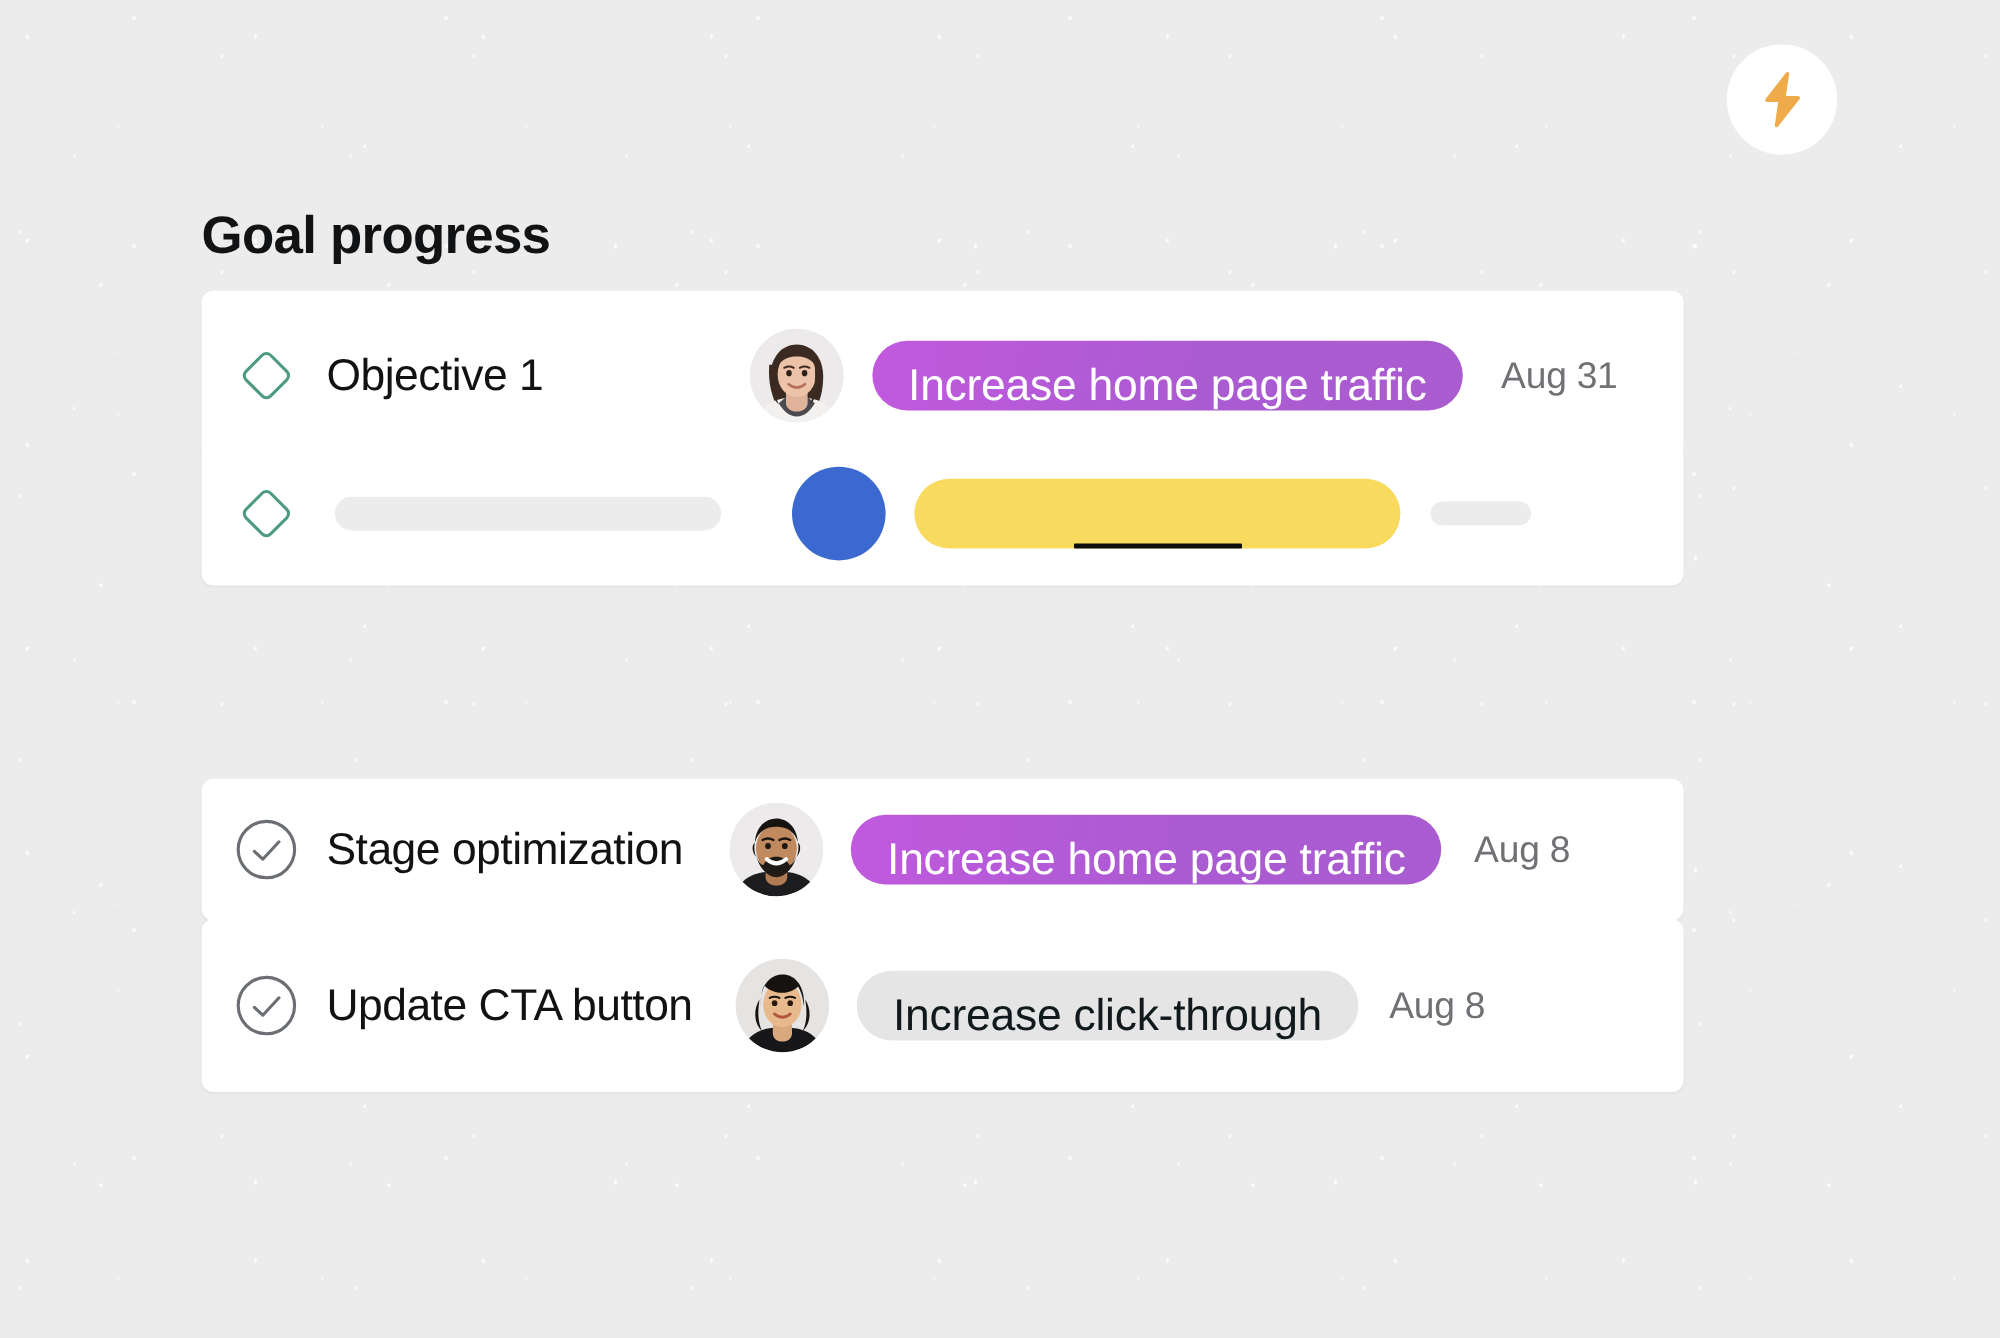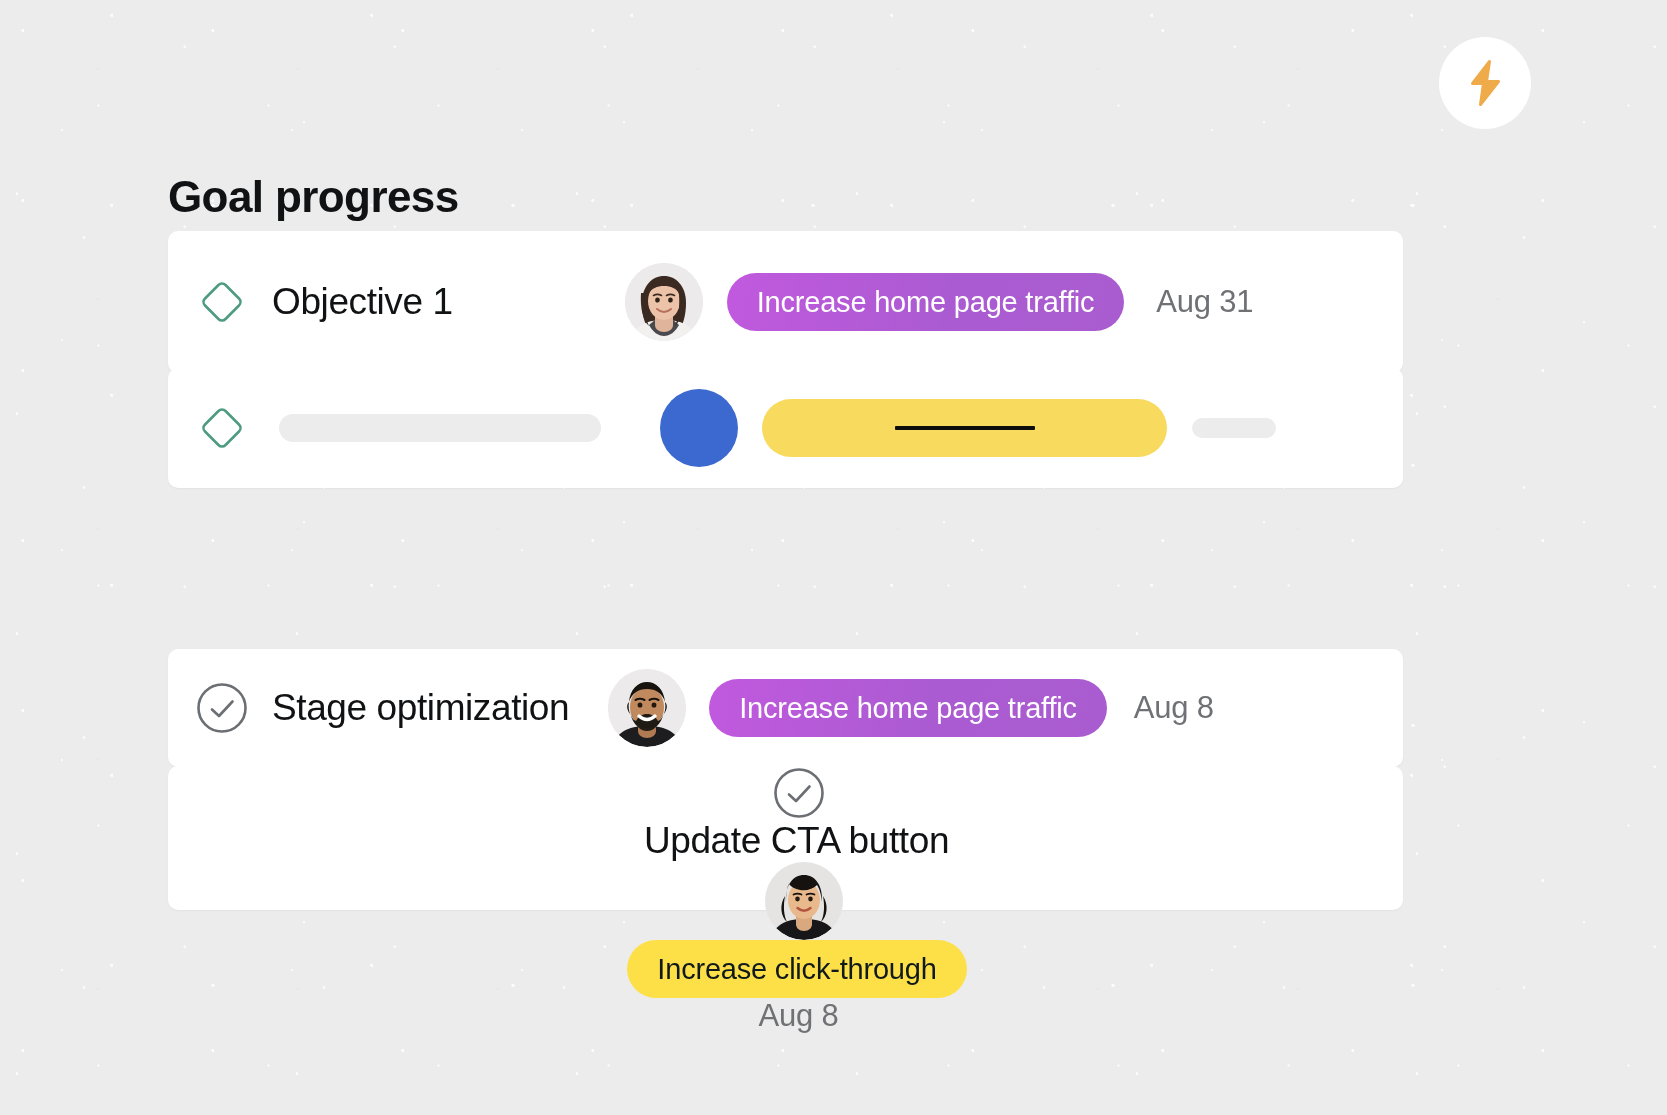--- a/index.html
+++ b/index.html
@@ -79,24 +79,24 @@
   .card {
     position: absolute;
     left: 168px;
     width: 1235px;
     background: #ffffff;
     border-radius: 10px;
     display: flex;
     align-items: center;
     box-shadow: 0 1px 2px rgba(0,0,0,0.045);
   }
-  #card-objective  { top: 231px; height: 142px; }
+  #card-objective  { top: 242px; height: 142px; }
   #card-skeleton   { top: 368px; height: 120px; }
   #card-stage      { top: 649px; height: 118px; }
-  #card-cta        { top: 766px; height: 144px; flex-direction: column; }
+  #card-cta        { top: 766px; height: 144px; }
 
   
   .lead-icon {
     width: 56px;
     margin-left: 26px;
     display: flex;
     align-items: center;
     justify-content: center;
     flex: 0 0 auto;
     cursor: pointer;
@@ -130,35 +130,35 @@
     height: 78px;
     border-radius: 50%;
     flex: 0 0 auto;
   }
 
   
   .pill {
     height: 58px;
     border-radius: 29px;
     display: flex;
-    align-items: center;
+    align-items: flex-end;
     justify-content: center;
     padding: 0 30px;
-    font-size: 29px;
+    font-size: 37px;
     letter-spacing: -0.2px;
     white-space: nowrap;
     flex: 0 0 auto;
     cursor: pointer;
   }
   .pill-purple {
     background: linear-gradient(100deg, #c159de 0%, #ab5bd2 55%, #a95ccf 100%);
     color: #ffffff;
   }
   .pill-teal {
-    background: #fde047;
+    background: #e5e5e5;
     color: #10191c;
     font-weight: 500;
   }
   .pill-yellow {
     background: #f8da5f;
     position: relative;
   }
   .pill-yellow .redaction {
     width: 140px;
     height: 4px;

